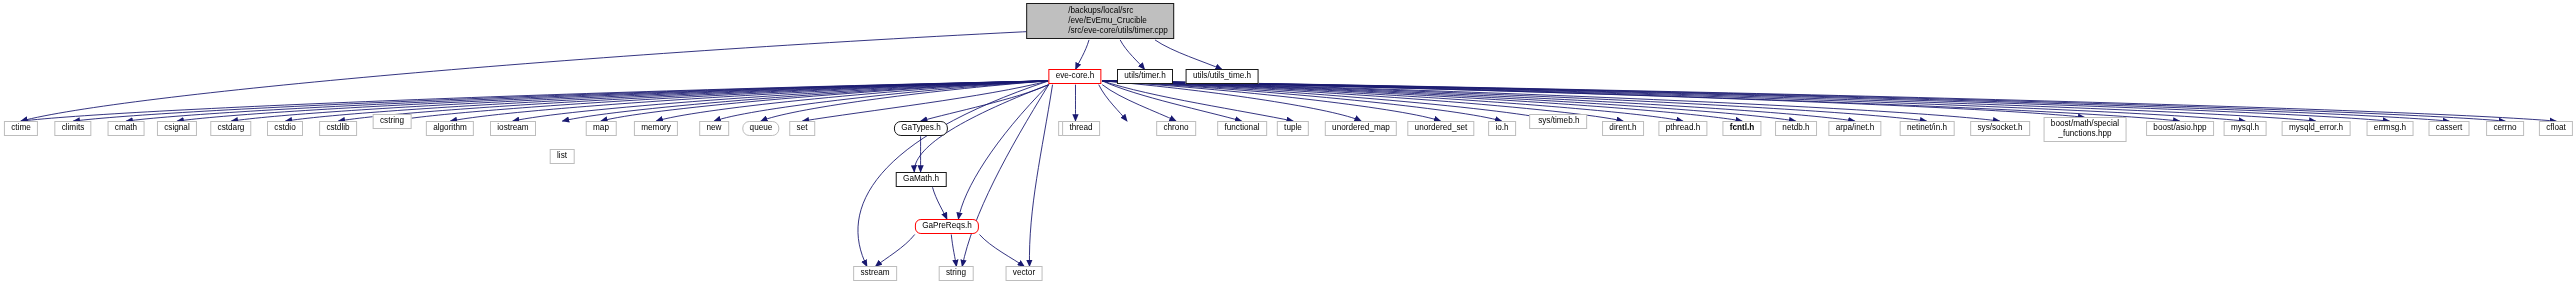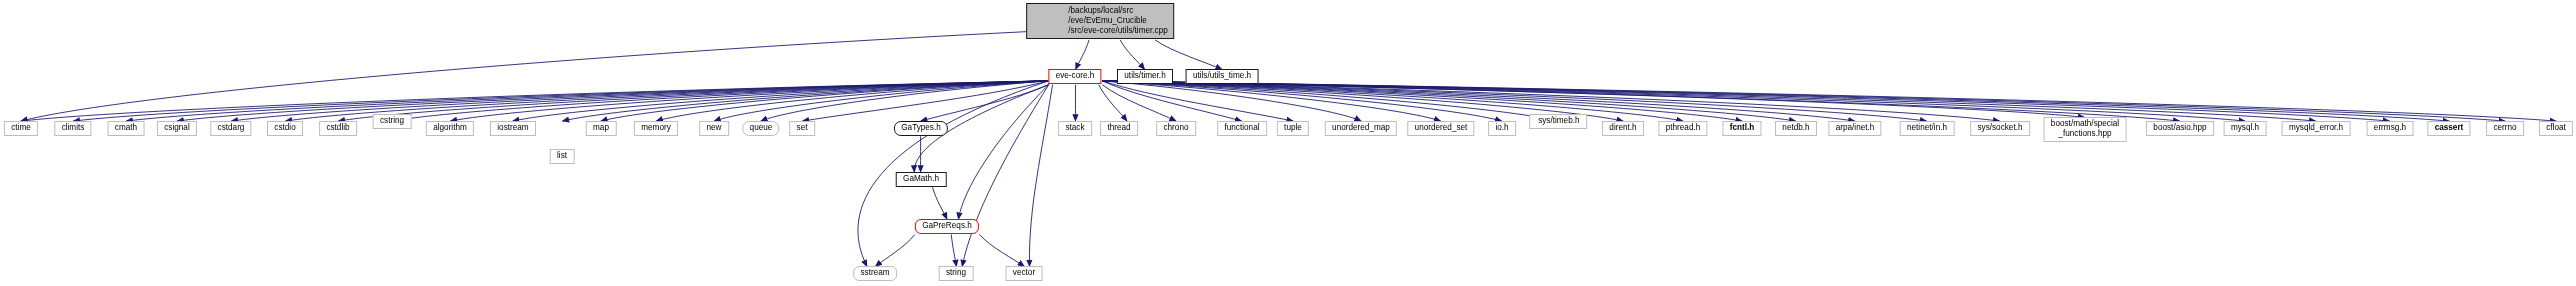--- a/index.html
+++ b/index.html
@@ -97,43 +97,43 @@
     <div class="node ext" style="left: 450px; top: 121px;">algorithm</div>
     <div class="node ext" style="left: 513px; top: 121px;">iostream</div>
     <div class="node ext" style="left: 562px; top: 121px; margin-top: 28px;">list</div>
     <div class="node ext" style="left: 601px; top: 121px;">map</div>
     <div class="node ext" style="left: 656px; top: 121px;">memory</div>
     <div class="node ext" style="left: 714px; top: 121px;">new</div>
     <div class="node ext" style="left: 761px; top: 121px; border-radius: 7px;">queue</div>
     <div class="node ext" style="left: 802px; top: 121px;">set</div>
     <div class="node doc" style="left: 921px; top: 121px; border-radius: 7px;">GaTypes.h</div>
     <div class="node ext" style="left: 1075px; top: 121px;">stack</div>
-    <div class="node ext" style="left: 1119px; top: 121px;">thread</div>
+    <div class="node ext" style="left: 1081px; top: 121px;">thread</div>
     <div class="node ext" style="left: 1176px; top: 121px;">chrono</div>
     <div class="node ext" style="left: 1242px; top: 121px;">functional</div>
     <div class="node ext" style="left: 1293px; top: 121px;">tuple</div>
     <div class="node ext" style="left: 1361px; top: 121px;">unordered_map</div>
     <div class="node ext" style="left: 1441px; top: 121px;">unordered_set</div>
     <div class="node ext" style="left: 1502px; top: 121px;">io.h</div>
     <div class="node ext" style="left: 1558px; top: 114px; padding-left: 8px;">sys/timeb.h</div>
     <div class="node ext" style="left: 1623px; top: 121px;">dirent.h</div>
     <div class="node ext" style="left: 1683px; top: 121px;">pthread.h</div>
     <div class="node ext" style="left: 1742px; top: 121px; font-weight: bold;">fcntl.h</div>
     <div class="node ext" style="left: 1796px; top: 121px;">netdb.h</div>
     <div class="node ext" style="left: 1855px; top: 121px;">arpa/inet.h</div>
     <div class="node ext" style="left: 1927px; top: 121px;">netinet/in.h</div>
     <div class="node ext" style="left: 2000px; top: 121px;">sys/socket.h</div>
     <div class="node ext" style="left: 2085px; top: 117px;">boost/math/special
 _functions.hpp</div>
     <div class="node ext" style="left: 2180px; top: 121px;">boost/asio.hpp</div>
     <div class="node ext" style="left: 2245px; top: 121px;">mysql.h</div>
     <div class="node ext" style="left: 2316px; top: 121px;">mysqld_error.h</div>
     <div class="node ext" style="left: 2390px; top: 121px;">errmsg.h</div>
-    <div class="node ext" style="left: 2449px; top: 121px; font-weight: bold;">cassert</div>
+    <div class="node ext" style="left: 2449px; top: 121px;">cassert</div>
     <div class="node ext" style="left: 2505px; top: 121px;">cerrno</div>
     <div class="node ext" style="left: 2556px; top: 121px;">cfloat</div>
     <div class="node doc" style="left: 921px; top: 172px;">GaMath.h</div>
     <div class="node truncated" style="left: 947px; top: 219px; border-radius: 6px;">GaPreReqs.h</div>
-    <div class="node ext" style="left: 875px; top: 266px; border-radius: 6px;">sstream</div>
+    <div class="node ext" style="left: 875px; top: 266px;">sstream</div>
     <div class="node ext" style="left: 956px; top: 266px;">string</div>
     <div class="node ext" style="left: 1024px; top: 266px;">vector</div>
   </div>
 
 
 </body></html>

